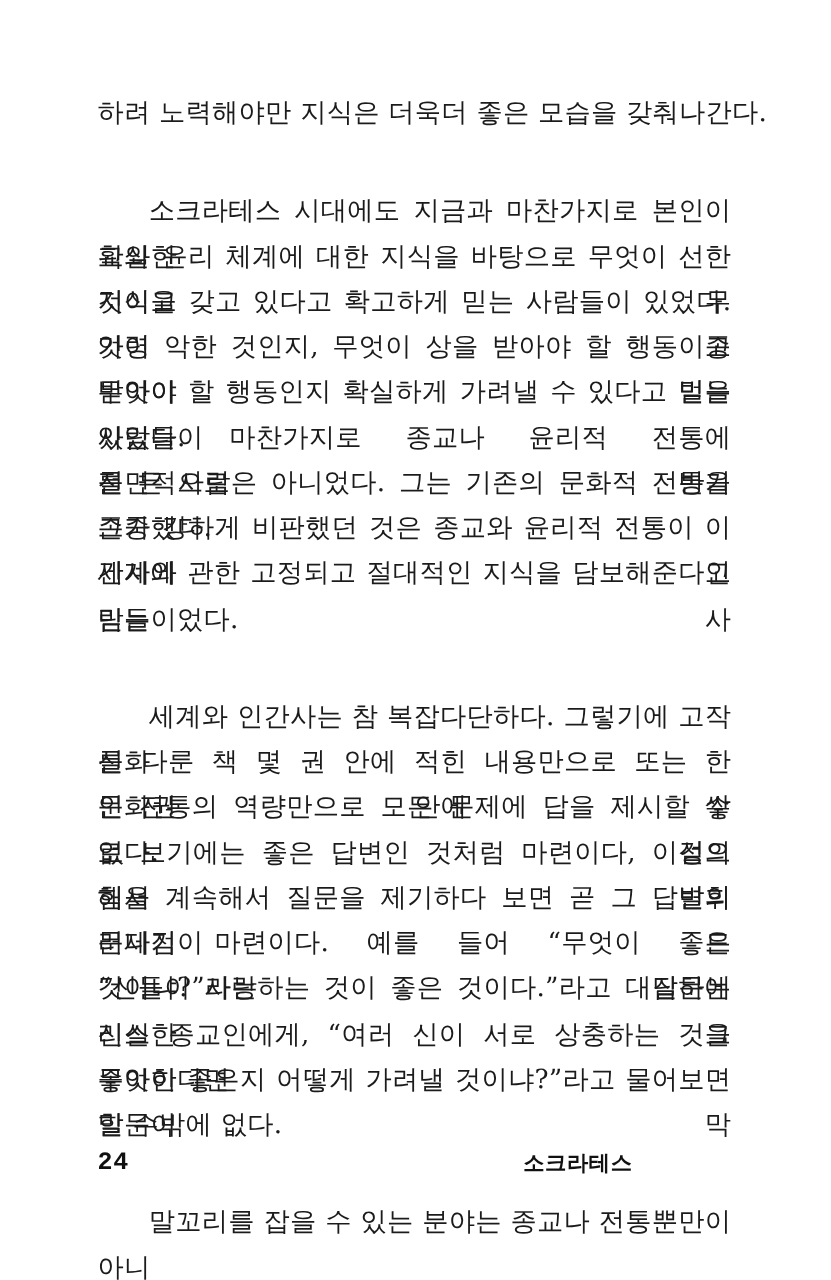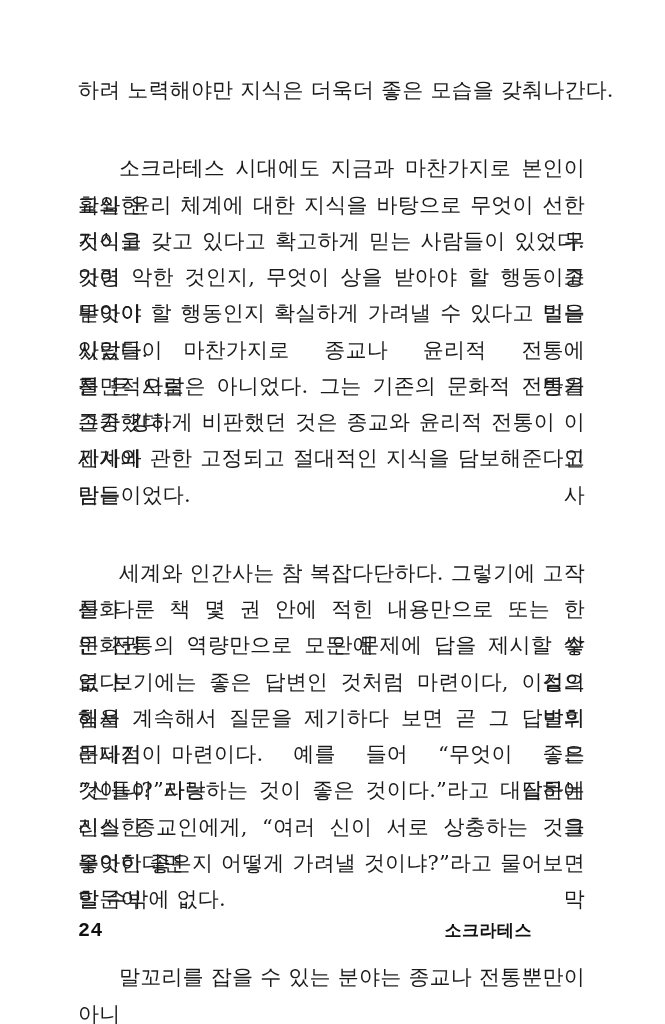--- a/index.html
+++ b/index.html
@@ -56,21 +56,21 @@
     display: flex;
     align-items: center;
     justify-content: space-between;
   }
   .pagenum {
     font-size: 20px;
     letter-spacing: 0.5px;
   }
   .running {
     font-size: 17px;
-    margin-right: 53px;
+    margin-right: 79px;
     letter-spacing: 0.5px;
   }
 </style>
 </head>
 <body>
 
 <div class="page">
   <div class="text-block" id="text-block">
       <div class="line">하려 노력해야만 지식은 더욱더 좋은 모습을 갖춰나간다.</div>
       <div class="line j in">소크라테스 시대에도 지금과 마찬가지로 본인이 확실한</div>

